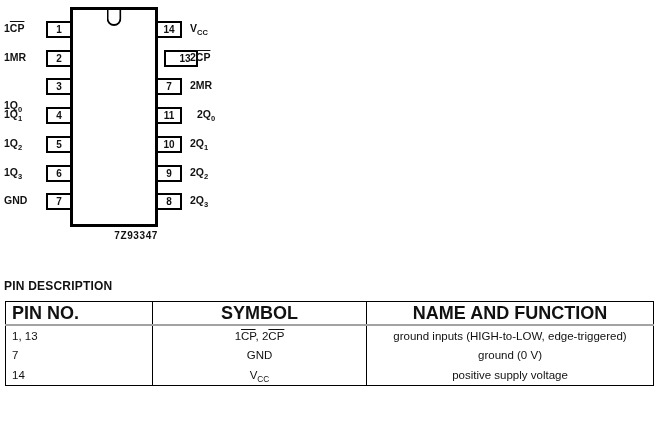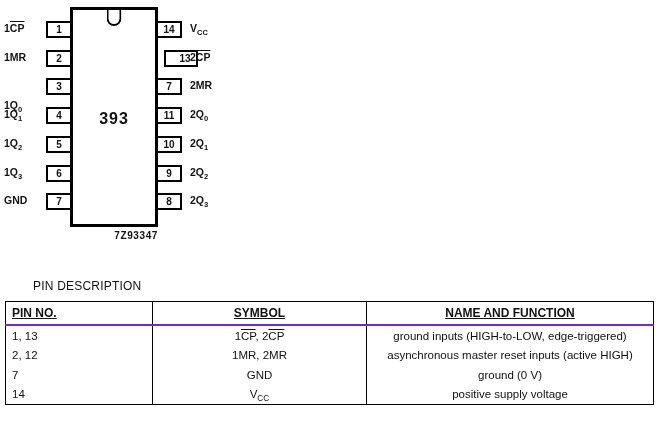--- a/index.html
+++ b/index.html
@@ -68,57 +68,54 @@
     font-size: 10px;
     font-weight: bold;
     letter-spacing: 0.6px;
   }
 
   
   .section-title {
     position: absolute;
     left: 4px; top: 279px;
     font-size: 12px;
-    font-weight: normal;
+    font-weight: bold;
     letter-spacing: 0.2px;
-    margin-left: 29px;
   }
   .pin-table {
     position: absolute;
     left: 5px; top: 301px;
     width: 648px;
     border-collapse: collapse;
     table-layout: fixed;
     border: 1.5px solid #000;
     font-size: 11.5px;
   }
   .pin-table th {
     height: 22px;
     text-align: left;
-    font-size: 12px;
+    font-size: 18px;
     font-weight: bold;
-    border-bottom: 2px solid #6d28d9;
-    text-decoration: underline;
+    border-bottom: 2px solid #a3a3a3;
   }
   .pin-table td { height: 19.5px; font-weight: normal; margin-top: 48px; }
   .pin-table th, .pin-table td { padding: 0 6px; vertical-align: middle; white-space: nowrap; }
   .pin-table th + th, .pin-table td + td { border-left: 1.2px solid #000; text-align: center; }
 
   .ov { text-decoration: overline; text-decoration-thickness: 1px; }
   sub { font-size: 0.72em; line-height: 0; }
 </style>
 </head>
 <body>
 
 <div class="page">
 
   <div class="diagram">
     <div class="ic-body">
       <div class="notch"></div>
-      <div class="chip-label">393</div>
     </div>
     <div id="pins">
         <div class="pin-box" style="top: 21px; left: 46px;">1</div>
         <div class="pin-label left" style="top: 20px;">1<span class="ov">CP</span></div>
         <div class="pin-box" style="top: 49.7px; left: 46px;">2</div>
         <div class="pin-label left" style="top: 48.7px;">1MR</div>
         <div class="pin-box" style="top: 78.4px; left: 46px;">3</div>
         <div class="pin-label left" style="top: 77.4px; margin-top: 20px;">1Q<sub>0</sub></div>
         <div class="pin-box" style="top: 107.1px; left: 46px;">4</div>
         <div class="pin-label left" style="top: 106.1px;">1Q<sub>1</sub></div>
@@ -128,21 +125,21 @@
         <div class="pin-label left" style="top: 163.5px;">1Q<sub>3</sub></div>
         <div class="pin-box" style="top: 193.2px; left: 46px;">7</div>
         <div class="pin-label left" style="top: 192.2px;">GND</div>
         <div class="pin-box" style="top: 21px; left: 156px;">14</div>
         <div class="pin-label right" style="top: 20px;">V<sub>CC</sub></div>
         <div class="pin-box" style="top: 49.7px; left: 164px; padding-left: 8px;">13</div>
         <div class="pin-label right" style="top: 48.7px;">2<span class="ov">CP</span></div>
         <div class="pin-box" style="top: 78.4px; left: 156px;">7</div>
         <div class="pin-label right" style="top: 77.4px;">2MR</div>
         <div class="pin-box" style="top: 107.1px; left: 156px;">11</div>
-        <div class="pin-label right" style="top: 106.1px;">2Q<sub>0</sub></div>
+        <div class="pin-label right" style="top: 106.1px; margin-left: 7px;">2Q<sub>0</sub></div>
         <div class="pin-box" style="top: 135.8px; left: 156px;">10</div>
         <div class="pin-label right" style="top: 134.8px;">2Q<sub>1</sub></div>
         <div class="pin-box" style="top: 164.5px; left: 156px;">9</div>
         <div class="pin-label right" style="top: 163.5px;">2Q<sub>2</sub></div>
         <div class="pin-box" style="top: 193.2px; left: 156px;">8</div>
         <div class="pin-label right" style="top: 192.2px;">2Q<sub>3</sub></div>
       </div>
     <div class="fig-code">7Z93347</div>
   </div>
 
@@ -161,25 +158,20 @@
           <th>NAME AND FUNCTION</th>
         </tr>
       </thead>
     <tbody id="tbody">
         <tr>
           <td>1, 13</td>
           <td>1<span class="ov">CP</span>, 2<span class="ov">CP</span></td>
           <td>ground inputs (HIGH-to-LOW, edge-triggered)</td>
         </tr>
         <tr>
-          <td>2, 12</td>
-          <td>1MR, 2MR</td>
-          <td>asynchronous master reset inputs (active HIGH)</td>
-        </tr>
-        <tr>
           <td>7</td>
           <td>GND</td>
           <td>ground (0 V)</td>
         </tr>
         <tr>
           <td>14</td>
           <td>V<sub>CC</sub></td>
           <td>positive supply voltage</td>
         </tr>
       </tbody>

